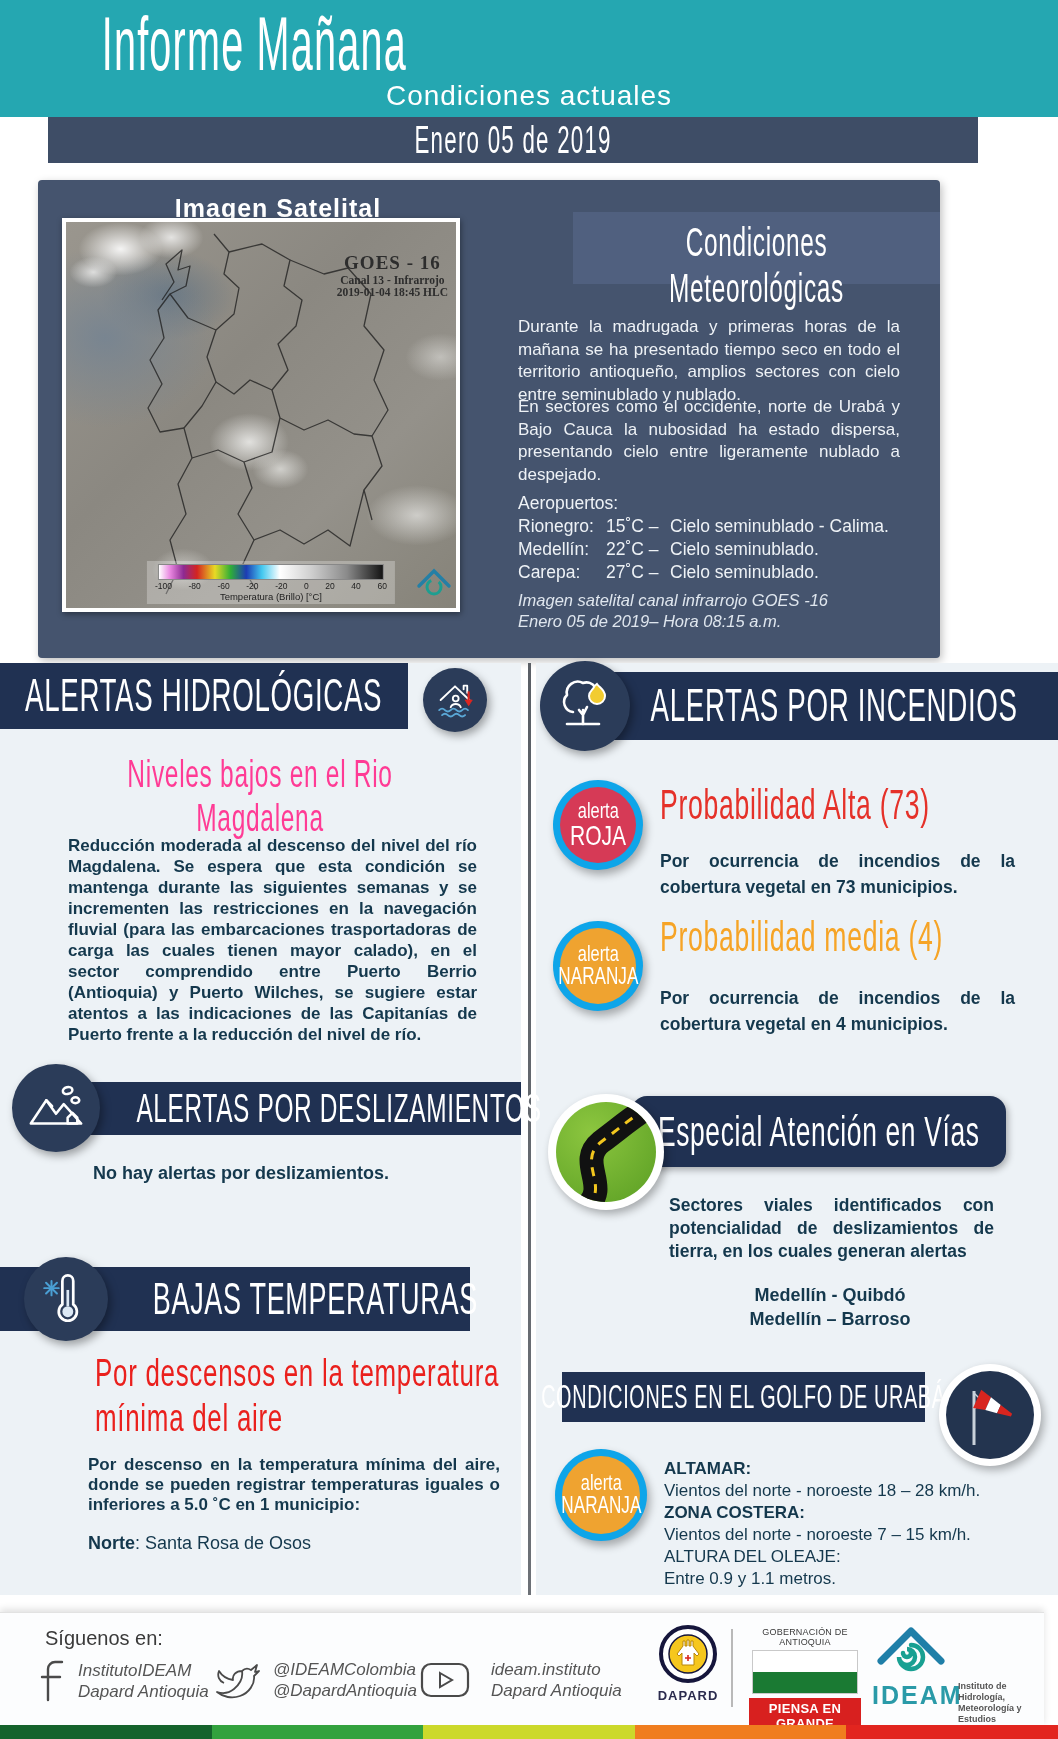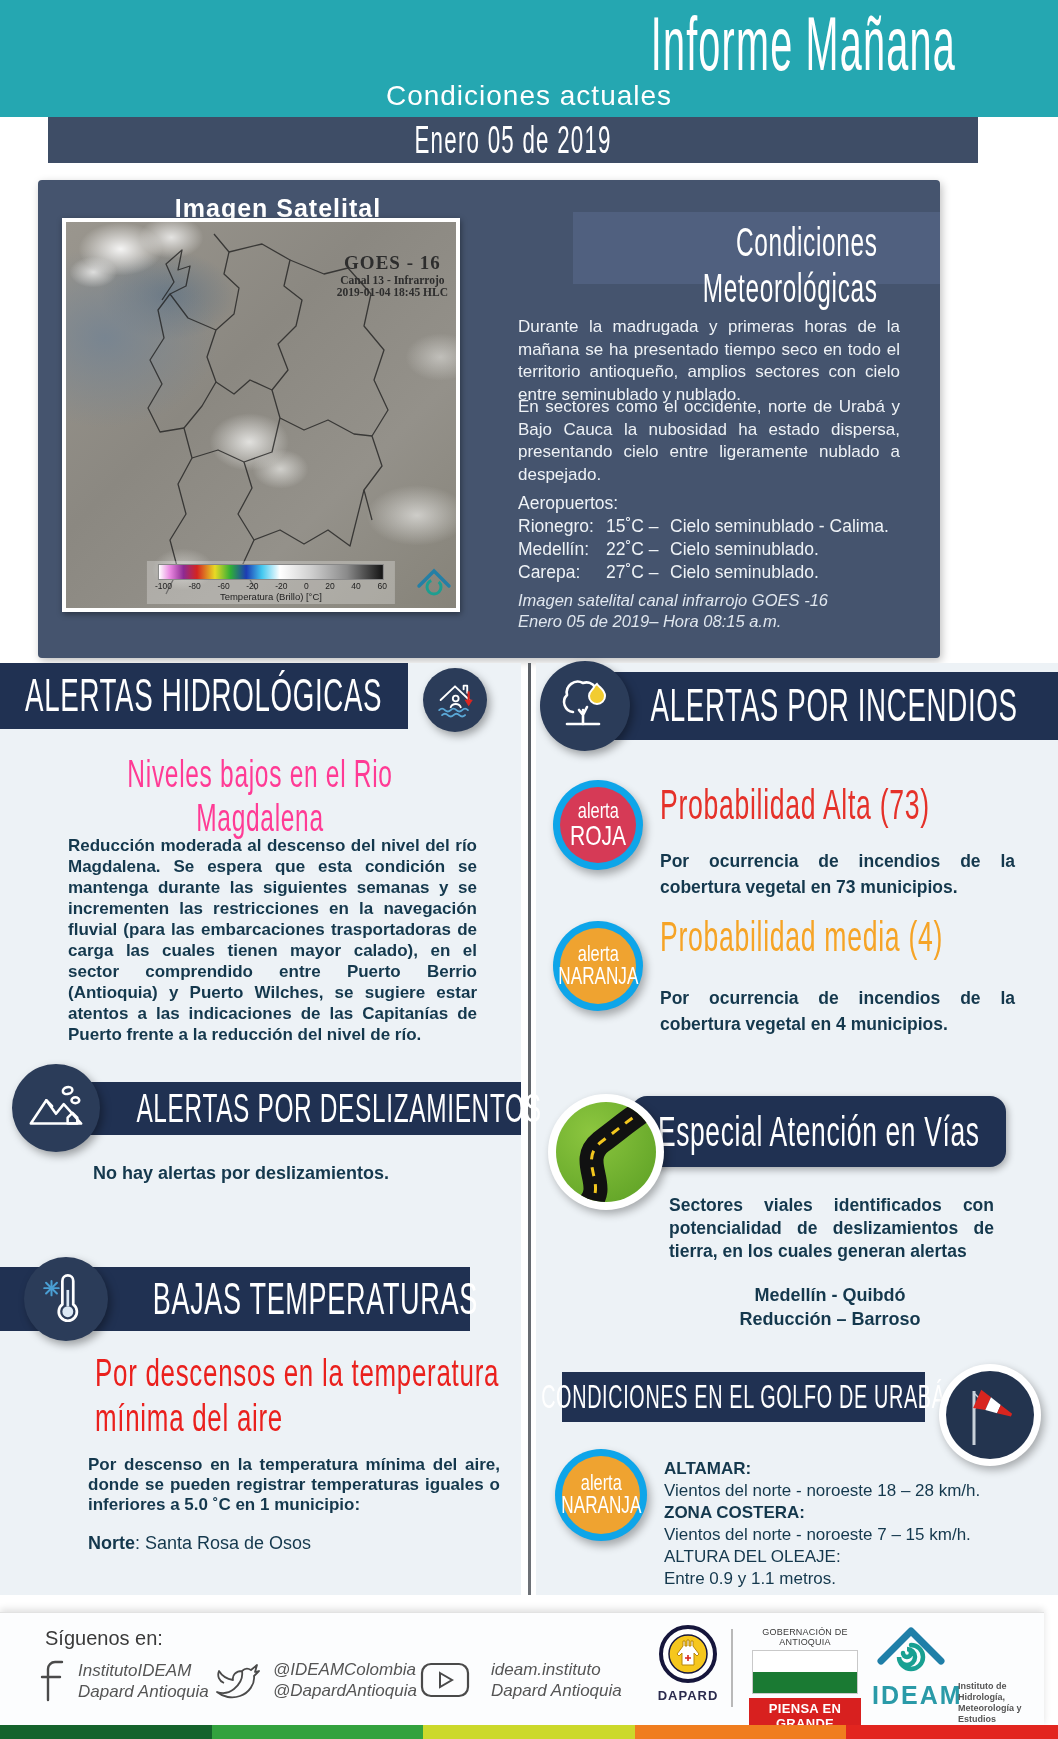--- a/index.html
+++ b/index.html
@@ -1,21 +1,21 @@
 <!DOCTYPE html>
 <html><head>
 <meta charset="utf-8">
 <style>
   html,body{margin:0;padding:0;background:#ffffff;}
   .page{position:relative;width:1058px;height:1739px;margin:0 auto;background:#ffffff;
         font-family:"Liberation Sans",sans-serif;overflow:hidden;}
 
   
   .teal-header{position:absolute;left:0;top:0;width:1058px;height:117px;background:#25a7b1;}
-  .main-title{position:absolute;left:0;top:6px;width:1058px;text-align:right;color:#fff;
+  .main-title{position:absolute;left:0;top:6px;width:1058px;text-align:left;color:#fff;
               font-size:66px;font-weight:400;}
   .main-title .cspan{display:inline-block;transform:scale(0.60,1.15);transform-origin:center;
               letter-spacing:2px;white-space:nowrap;}
   .subtitle{position:absolute;left:0;top:80px;width:1058px;text-align:center;color:#fff;
             font-size:28px;letter-spacing:1px;}
   .date-bar{position:absolute;left:48px;top:117px;width:930px;height:46px;background:#3e4d66;}
   .date-bar .txt{position:absolute;left:0;top:2px;width:100%;text-align:center;color:#fff;font-size:36px;}
   .date-bar .cspan{display:inline-block;transform:scale(0.62,1.1);transform-origin:center;letter-spacing:2px;}
 
   
@@ -47,21 +47,21 @@
         background:rgba(255,255,255,.28);padding:3px 4px 2px 4px;}
   .cbar-bar{width:224px;height:14px;margin:0 auto;border:1px solid #888;background:
      linear-gradient(90deg,#ffffff 0%,#e887e0 5%,#8d2a92 11%,#d42420 17%,#e8da25 25%,
        #2fae37 32%,#1c3cb4 39%,#43c8ef 46%,#ffffff 54%,#cfcfcf 68%,#8a8a8a 84%,#131313 100%);}
   .cbar-ticks{display:flex;justify-content:space-between;width:232px;margin:1px auto 0 auto;
               font-size:8.5px;color:#1e1e1e;}
   .cbar-cap{text-align:center;font-size:9.5px;color:#1e1e1e;margin-top:0px;}
   .map-watermark{position:absolute;right:4px;bottom:8px;opacity:.95;}
 
   .met-title-box{position:absolute;left:535px;top:32px;width:367px;height:72px;background:#50607f;}
-  .met-title-box .txt{position:absolute;left:0;top:12px;width:100%;text-align:right;color:#fff;font-size:37px;}
+  .met-title-box .txt{position:absolute;left:0;top:12px;width:100%;text-align:center;color:#fff;font-size:37px;}
   .met-title-box .cspan{display:inline-block;transform:scale(0.66,1.1);transform-origin:center;letter-spacing:1px;}
   .met-p{position:absolute;left:480px;width:382px;color:#eef2f6;font-size:17px;line-height:22.5px;
          text-align:justify;}
   .airports{position:absolute;left:480px;top:312px;color:#eef2f6;font-size:17.5px;line-height:23px;}
   .airport-row{display:flex;}
   .airport-row .a-name{width:88px;}
   .airport-row .a-temp{width:64px;}
   .sat-caption{position:absolute;left:480px;top:410px;color:#dfe6ee;font-size:16.5px;
                line-height:21px;font-style:italic;}
 
@@ -350,21 +350,21 @@
     <div style="width:100px;height:100px;border-radius:50%;overflow:hidden;position:relative;
                 background:radial-gradient(circle at 35% 30%,#8cc63f,#5a9e23);">
       <svg width="100" height="100" viewBox="0 0 100 100" style="position:absolute;left:0;top:0;">
         <path d="M30 105 C55 85 20 60 45 40 C65 25 70 20 88 8" fill="none" stroke="#111111" stroke-width="24" stroke-linecap="round"></path>
         <path d="M30 105 C55 85 20 60 45 40 C65 25 70 20 88 8" fill="none" stroke="#f2c61e" stroke-width="3" stroke-dasharray="9 8"></path>
       </svg>
     </div>
   </div>
   <div class="body-text" style="left:669px;top:1194px;width:325px;font-size:17.5px;line-height:23px;">Sectores viales identificados con potencialidad de deslizamientos de tierra, en los cuales generan alertas</div>
   <div class="routes" style="top:1283px;">Medellín - Quibdó</div>
-  <div class="routes" style="top:1307px;">Reducción – Barroso</div>
+  <div class="routes" style="top:1307px;">Medellín – Barroso</div>
 
   <div class="navy-bar" style="left:562px;top:1372px;width:363px;height:50px;">
     <div class="txt" style="font-size:30px;">
         <span class="cspan">CONDICIONES EN EL GOLFO DE URABÁ</span>
       </div>
   </div>
   <div class="icon-ring" style="left:939px;top:1364px;width:102px;height:102px;">
     <div style="width:88px;height:88px;border-radius:50%;background:#23344f;position:relative;overflow:hidden;">
       <svg width="88" height="88" viewBox="0 0 88 88">
         <line x1="28" y1="20" x2="28" y2="74" stroke="#c9d1da" stroke-width="3"></line>

